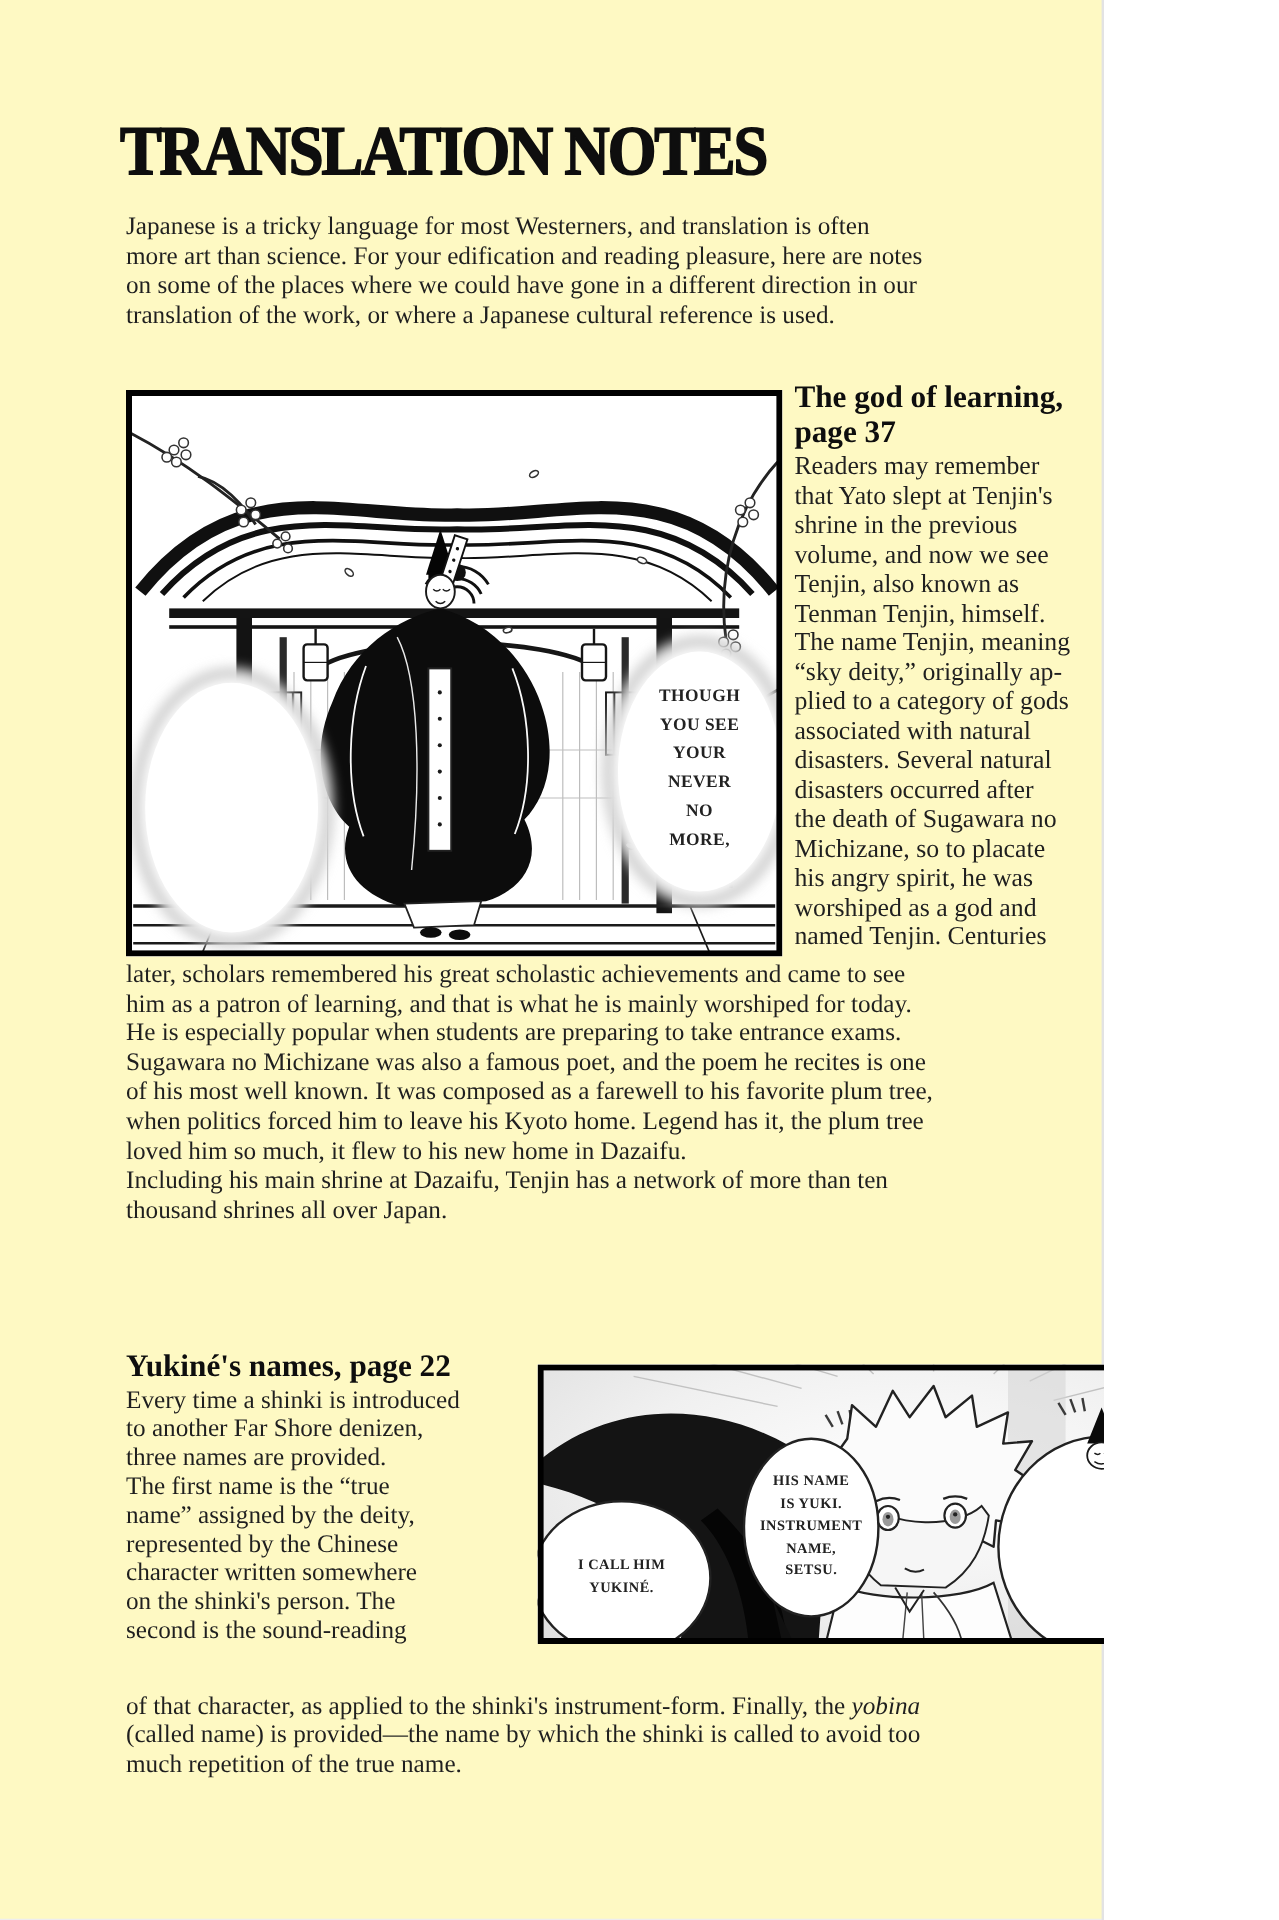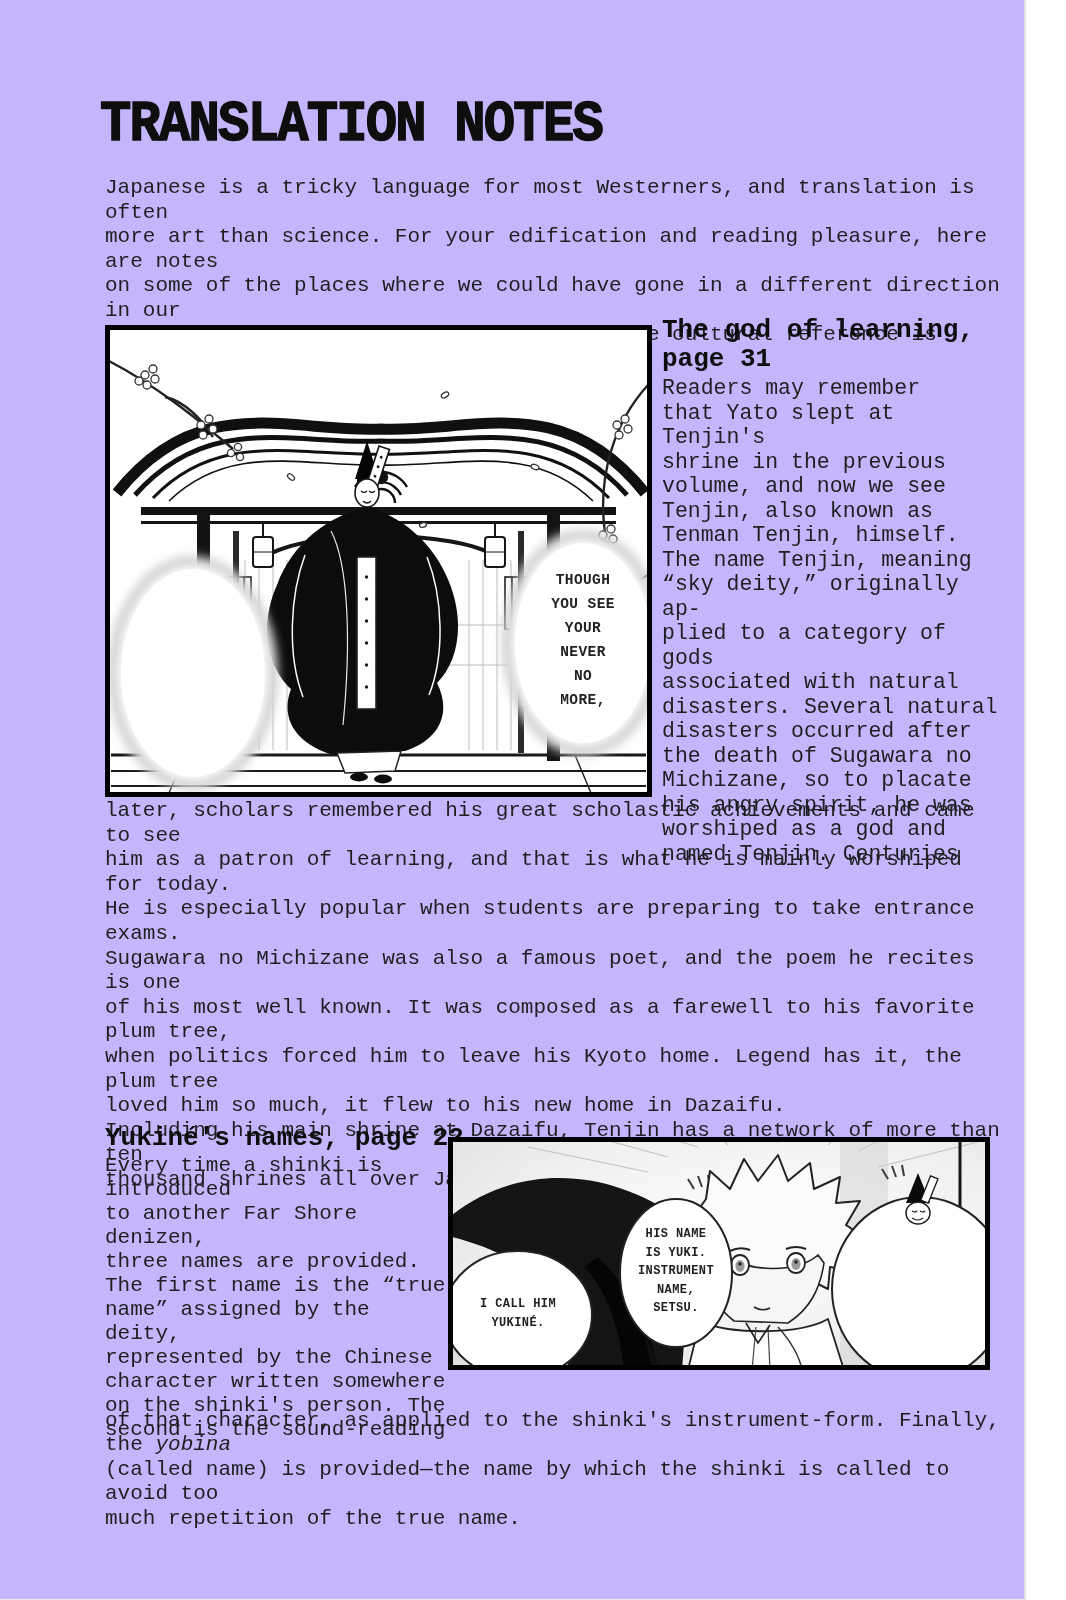--- a/index.html
+++ b/index.html
@@ -1,18 +1,18 @@
 <!DOCTYPE html>
 <html><head>
 <meta charset="utf-8">
 <style>
   html,body{margin:0;padding:0;background:#ffffff;}
   .page{
-    position:relative;width:1026px;height:1600px;background:#c4b5fd;
-    font-family:Liberation Mono, monospace;color:#1d1d1d;overflow:hidden;
+    position:relative;width:920px;height:1600px;background:#fef9c3;
+    font-family:Liberation Serif, serif;color:#1d1d1d;overflow:hidden;
     box-shadow:inset -2px 0 0 #e3e3e3, inset 0 -1px 0 #eee;
   }
   .abs{position:absolute;}
   .preline{white-space:pre-line;}
   .page-title{
     left:100px;top:92px;font-size:58px;font-weight:700;letter-spacing:-2px;
     color:#0e0e0e;transform:scaleX(0.9);transform-origin:left top;
     -webkit-text-stroke:1.5px #0e0e0e;
   }
   .body-text{font-size:21px;line-height:24.5px;color:#1f1f1f;}
@@ -42,21 +42,21 @@
 <div class="page">
 
   <div class="abs page-title">TRANSLATION NOTES</div>
 
   <div class="abs body-text intro preline">Japanese is a tricky language for most Westerners, and translation is often
 more art than science. For your edification and reading pleasure, here are notes
 on some of the places where we could have gone in a different direction in our
 translation of the work, or where a Japanese cultural reference is used.</div>
 
   <div class="abs sec-heading head-1 preline">The god of learning,
-page 31</div>
+page 37</div>
 
   <div class="abs panel panel-1">
     <svg width="547" height="472" viewBox="0 0 547 472">
       <defs>
         <filter id="soft1" x="-30%" y="-30%" width="160%" height="160%">
             <feGaussianBlur stdDeviation="5"></feGaussianBlur>
           </filter>
       </defs>
       <rect x="0" y="0" width="547" height="472" fill="#ffffff"></rect>
 

